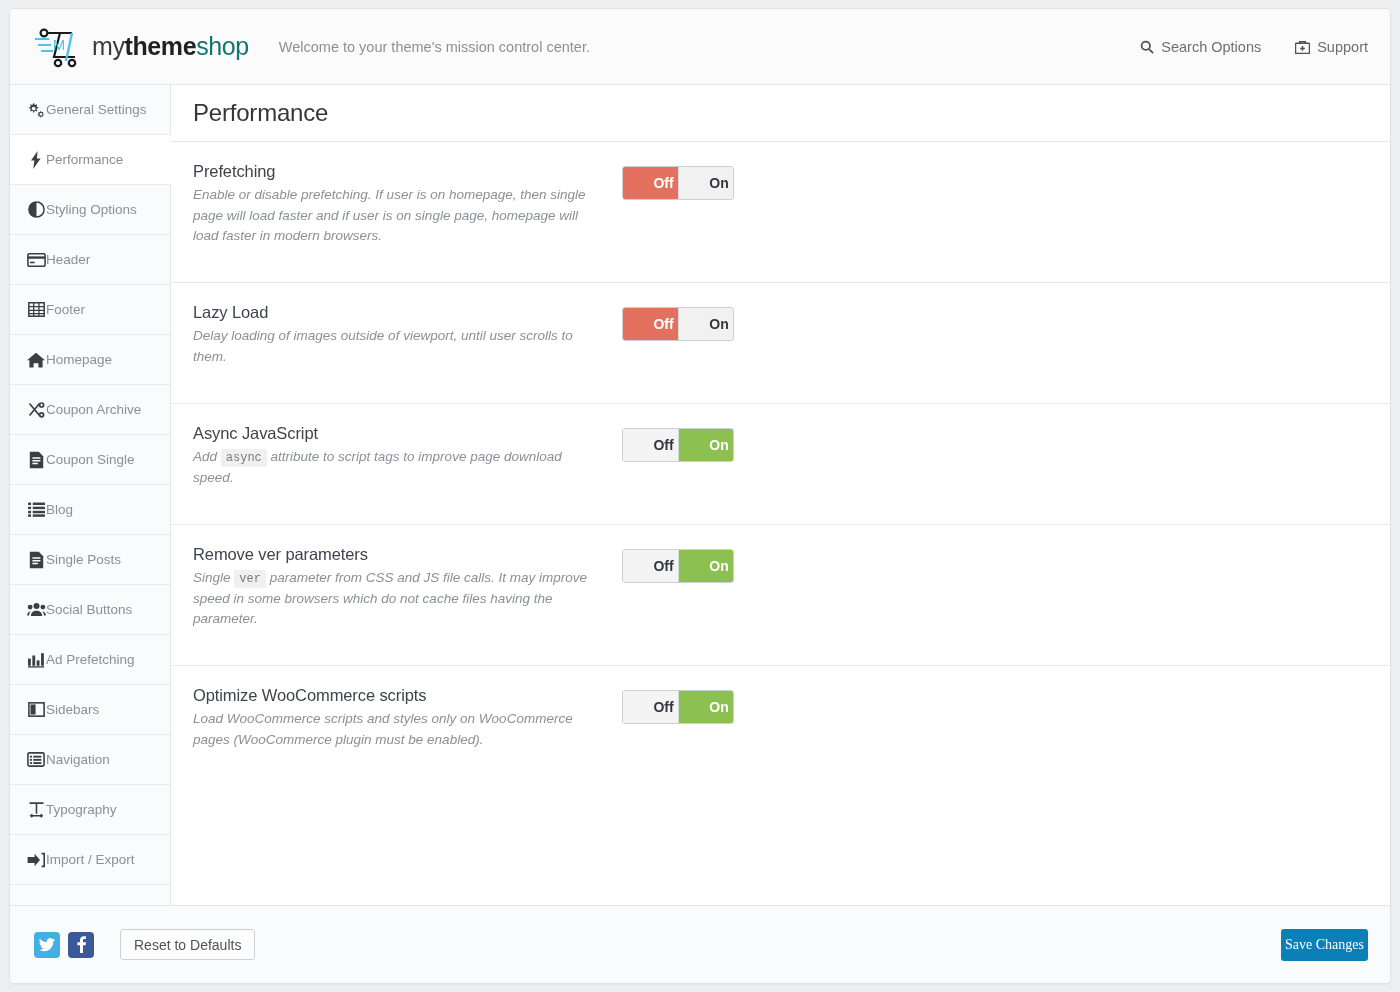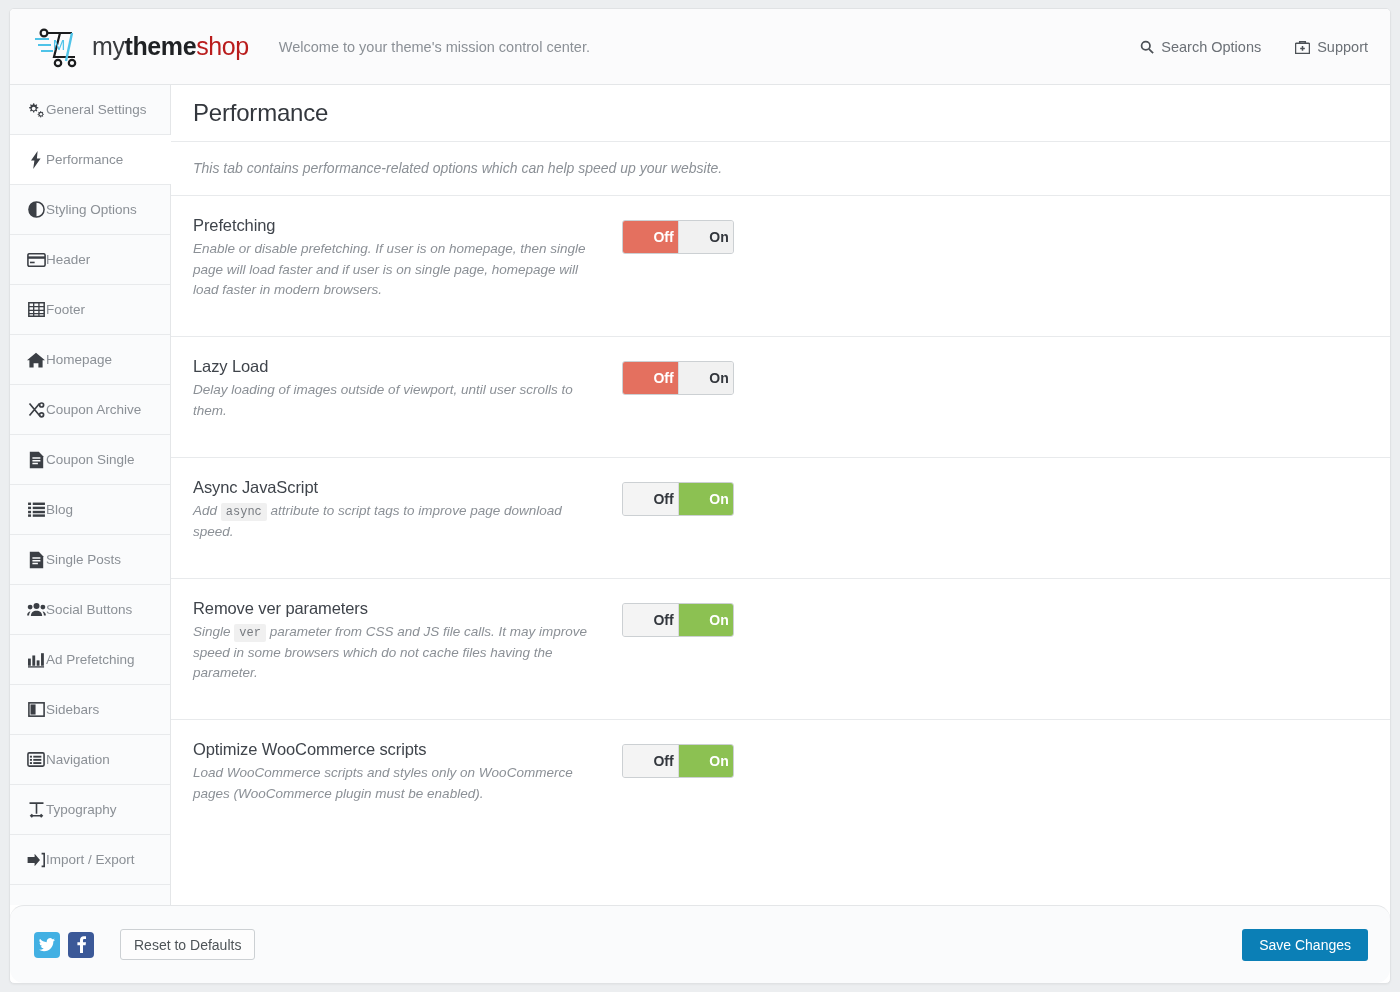--- a/index.html
+++ b/index.html
@@ -34,21 +34,21 @@
   .logo-mark { width: 56px; height: 44px; display:block; }
   .logo-text {
     font-size: 25px;
     letter-spacing: -0.4px;
     color: #2e3033;
     margin-left: 2px;
     white-space: nowrap;
   }
   .logo-text .t-my { font-weight: 400; color: #3a3c3f; }
   .logo-text .t-theme { font-weight: 700; color: #1f2124; }
-  .logo-text .t-shop { font-weight: 400; color: #b91c1c; }
+  .logo-text .t-shop { font-weight: 400; color: #0f766e; }
   .welcome {
     margin-left: 30px;
     font-size: 14.5px;
     color: #8b9096;
   }
   .topbar-right {
     position: absolute;
     right: 22px; top: 50%;
     transform: translateY(-50%);
     display: flex;
@@ -191,21 +191,20 @@
 
   
   .footer {
     height: 78px;
     background: #fafbfc;
     border-top: 1px solid #e4e6e8;
     display: flex;
     align-items: center;
     padding: 0 22px 0 24px;
     position: relative;
-    border-radius: 14px;
   }
   .social {
     width: 26px; height: 26px;
     border-radius: 4px;
     display: flex; align-items: center; justify-content: center;
     cursor: pointer;
     margin-right: 8px;
   }
   .social.tw { background: #42b0e3; }
   .social.fb { background: #3b5998; }
@@ -219,28 +218,28 @@
     border: 1px solid #ccd0d3;
     border-radius: 3px;
     cursor: pointer;
     font-family: "Liberation Sans", sans-serif;
   }
   .btn-save {
     position: absolute;
     right: 22px; top: 50%;
     transform: translateY(-50%);
     height: 32px;
-    padding: 0 17px;
+    padding: 0 4px;
     font-size: 14px;
     color: #ffffff;
     background: #0b7fb6;
     border: none;
     border-radius: 3px;
     cursor: pointer;
-    font-family: Liberation Sans, sans-serif;
+    font-family: Liberation Serif, serif;
   }
 </style>
 </head>
 <body>
 
 <div class="page">
 
   <div class="topbar">
     <div class="logo-wrap">
       <span>
@@ -466,21 +465,20 @@
           </svg>
         </span>
         <span class="side-label">Import / Export</span>
       </div>
     </nav>
 
     <section class="content">
       <div class="page-head">
         <h1>Performance</h1>
       </div>
-      <div class="intro">This tab contains performance-related options which can help speed up your website.</div>
 
       <div class="opt-row r-prefetch">
         <div class="opt-left">
           <div class="opt-title">Prefetching</div>
           <div class="opt-desc">
             <span>Enable or disable prefetching. If user is on homepage, then single page will load faster and if user is on single page, homepage will load faster in modern browsers.</span>
           </div>
         </div>
         <div class="opt-right">
           <div class="toggle is-off">

